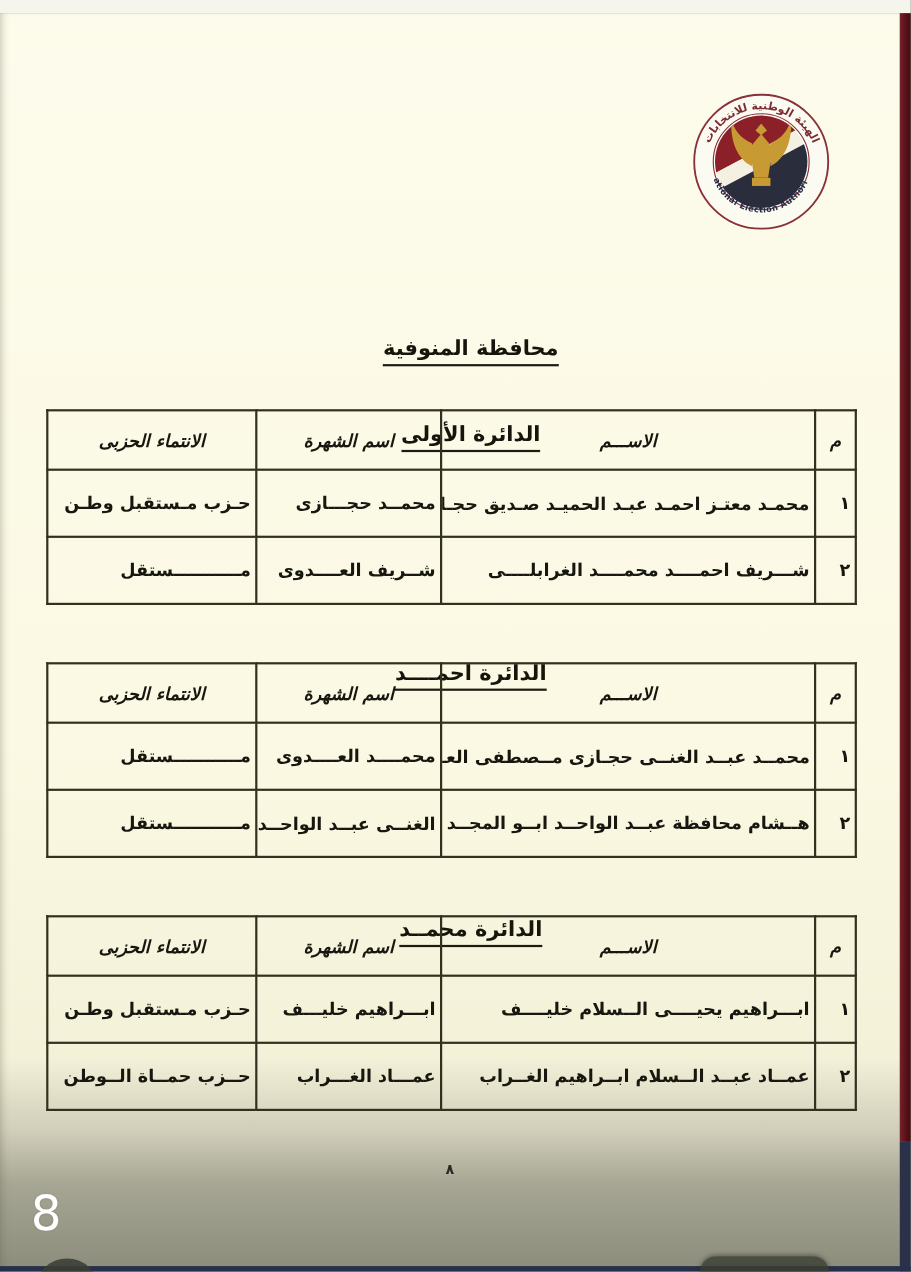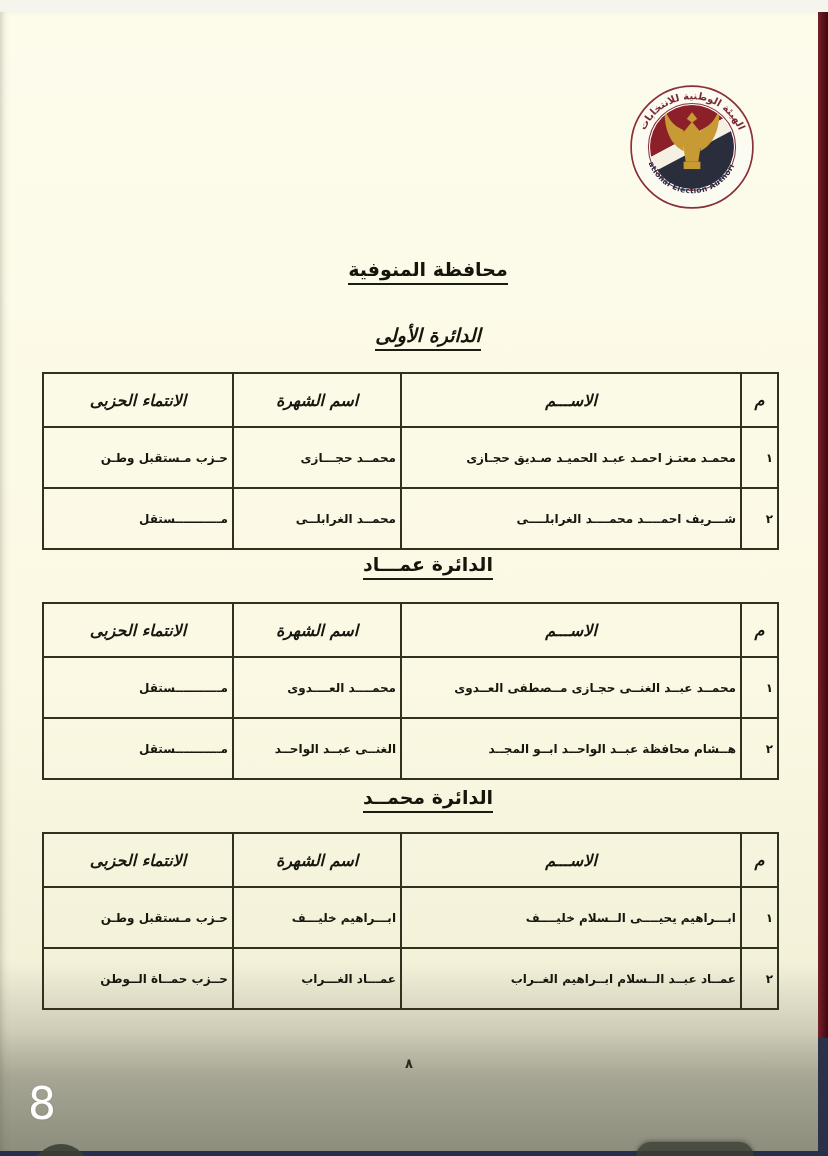--- a/index.html
+++ b/index.html
@@ -25,44 +25,44 @@
   
   .logo{position:absolute;left:629px;top:84px;width:126px;height:126px;}
   .logo svg{width:100%;height:100%;}
   .arcAr{font-size:9.5px;font-weight:700;fill:#7c2a32;}
   .arcEn{font-size:7.2px;font-weight:700;fill:#222c45;letter-spacing:.35px;}
 
   
   .title-wrap{position:absolute;left:318px;width:220px;text-align:center;color:#15150c;}
   .title-wrap .t{
     display:inline-block;font-weight:700;font-size:19px;
-    border-bottom:2.5px solid #1c1c12;padding-bottom:3px;
+    border-bottom:2.5px solid #1c1c12;padding-bottom:3px;margin-top:48px;
   }
   .t-gov{top:258px;}
-  .t-d1{top:324px;font-style:italic;}
+  .t-d1{top:336px;}
   .t-d2{top:553px;}
   .t-d3{top:786px;}
 
   
   table.ctable{
     position:absolute;left:42px;width:735px;direction:rtl;
     border-collapse:collapse;table-layout:fixed;
     color:#171710;background:transparent;
   }
   .tbl1{top:372px;}
   .tbl2{top:602px;}
   .tbl3{top:832px;}
   .ctable th,.ctable td{
     border:2px solid #32301f;vertical-align:middle;
     font-weight:700;padding:2px 4px;overflow:hidden;white-space:nowrap;
   }
   .ctable thead tr{height:54px;}
   .ctable tbody tr{height:61px;}
   .ctable th{font-size:16px;font-style:italic;}
-  .ctable td{font-size:12px;}
+  .ctable td{font-size:16px;}
   col.c-num{width:37px;}
   col.c-name{width:340px;}
   col.c-known{width:168px;}
   col.c-party{width:190px;}
 
   
   .doc-pagenum{position:absolute;left:0;top:1056px;width:818px;text-align:center;
     font-size:13px;font-weight:700;color:#2a2a20;}
 
   
@@ -112,21 +112,21 @@
   </svg>
 </div>
 
 <div class="title-wrap t-gov">
   <span class="t">محافظة المنوفية</span>
 </div>
 <div class="title-wrap t-d1">
   <span class="t">الدائرة الأولى</span>
 </div>
 <div class="title-wrap t-d2">
-  <span class="t">الدائرة عمـــاد</span>
+  <span class="t">الدائرة احمــــد</span>
 </div>
 <div class="title-wrap t-d3">
   <span class="t">الدائرة محمــد</span>
 </div>
 
 <table class="ctable tbl1">
   <colgroup>
       <col class="c-num">
       <col class="c-name">
       <col class="c-known">
@@ -143,21 +143,21 @@
   <tbody>
     <tr>
       <td>١</td>
       <td>محمـد معتـز احمـد عبـد الحميـد صـديق حجـازى</td>
       <td>محمــد حجـــازى</td>
       <td>حـزب مـستقبل وطـن</td>
     </tr>
     <tr>
       <td>٢</td>
       <td>شـــريف احمــــد محمــــد الغرابلــــى</td>
-      <td>محمــد الغرابلــى</td>
+      <td>شــريف العــــدوى</td>
       <td>مـــــــــــستقل</td>
     </tr>
   </tbody>
 </table>
 
 <table class="ctable tbl2">
   <colgroup>
       <col class="c-num">
       <col class="c-name">
       <col class="c-known">

